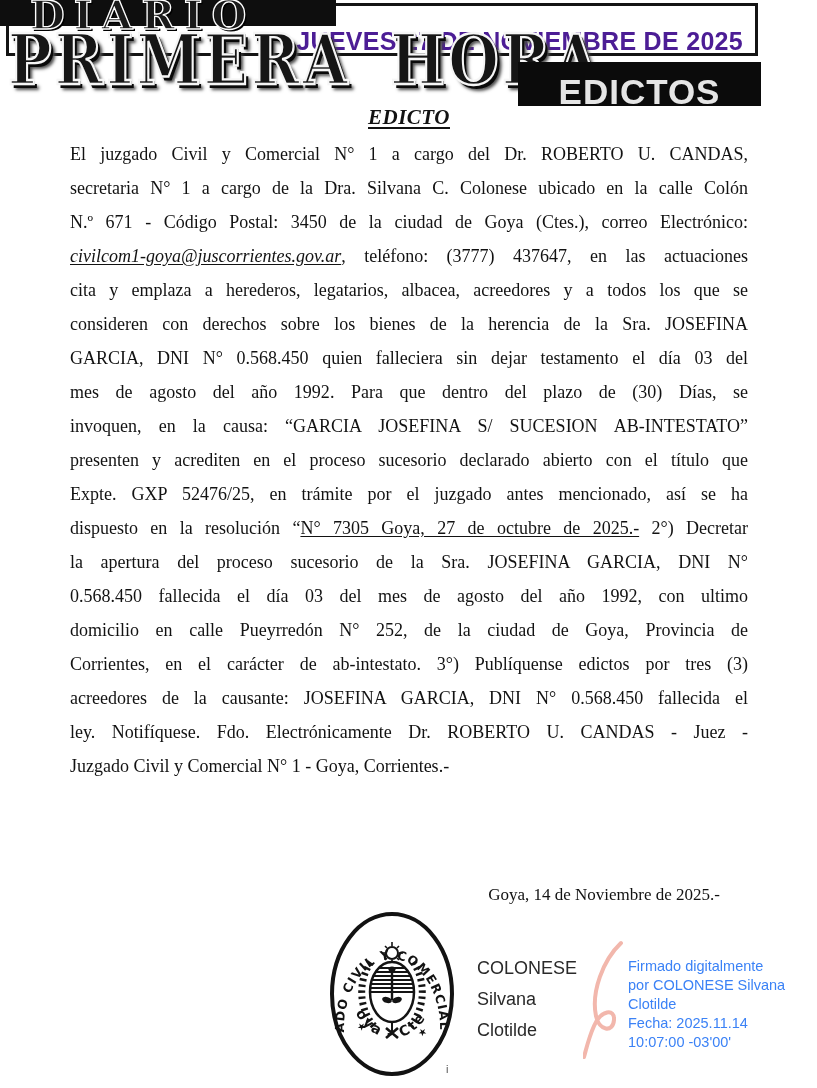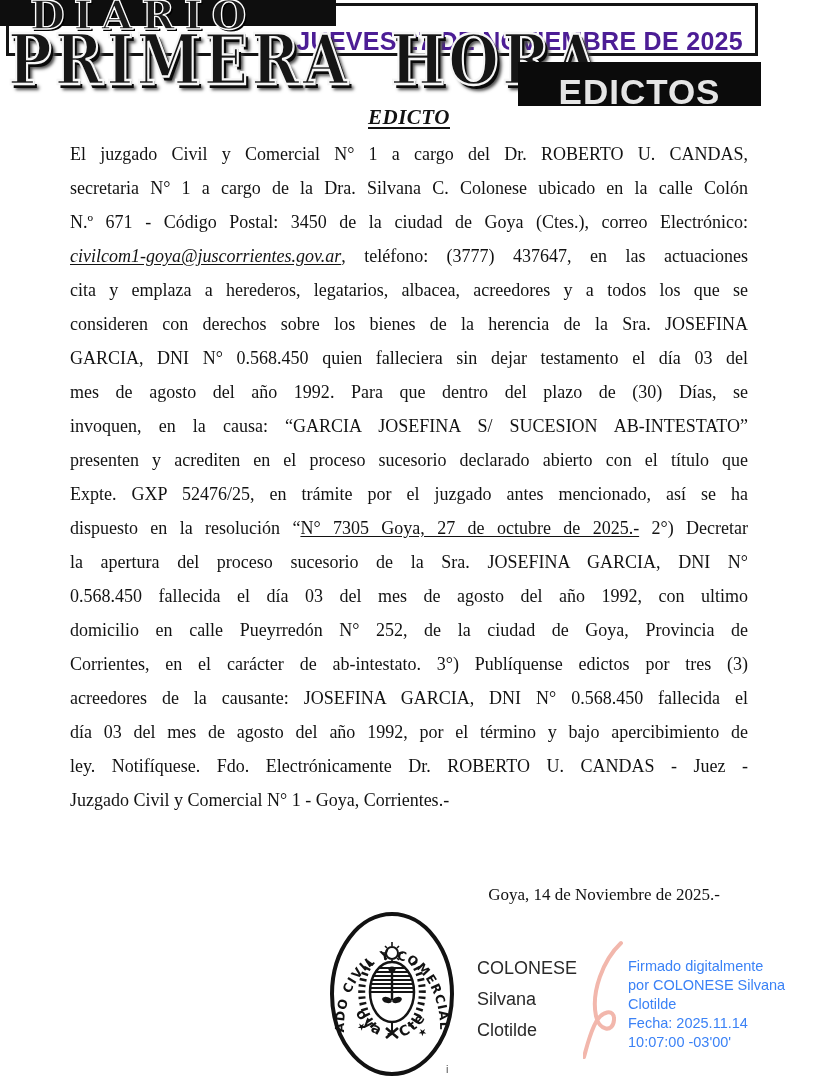--- a/index.html
+++ b/index.html
@@ -82,21 +82,20 @@
       <div class="dline"><span class="seg-b">mes de agosto del año 1992</span><span class="">. Para que dentro del plazo de (30) Días, se</span></div>
       <div class="dline"><span class="">invoquen, en la causa: “GARCIA JOSEFINA S/ SUCESION  AB-INTESTATO”</span></div>
       <div class="dline"><span class="">presenten y acrediten en el proceso sucesorio declarado abierto con el título que</span></div>
       <div class="dline"><span class="">Expte. GXP 52476/25, en trámite por el juzgado antes mencionado, así se ha</span></div>
       <div class="dline"><span class="">dispuesto en la resolución “</span><span class="seg-b seg-u">N° 7305 Goya, 27 de octubre de 2025.-</span><span class=""> 2°) Decretar</span></div>
       <div class="dline"><span class="">la apertura del proceso sucesorio de la Sra. JOSEFINA GARCIA, DNI N°</span></div>
       <div class="dline"><span class="">0.568.450 fallecida el día 03 del mes de agosto del año 1992, con ultimo</span></div>
       <div class="dline"><span class="">domicilio en calle Pueyrredón N° 252, de la ciudad de Goya, Provincia de</span></div>
       <div class="dline"><span class="">Corrientes, en el carácter de ab-intestato. 3°)  Publíquense edictos por tres (3)</span></div>
       <div class="dline"><span class="">acreedores de la causante: JOSEFINA GARCIA, DNI N° 0.568.450 fallecida el</span></div>
-      <div class="dline"><span class="">día 03 del mes de agosto del año 1992, por el término y bajo apercibimiento de</span></div>
       <div class="dline"><span class="">ley.   Notifíquese. </span><span class="seg-b">Fdo. Electrónicamente Dr. ROBERTO U. CANDAS - Juez -</span></div>
       <div class="dline flush"><span class="seg-b">Juzgado Civil y Comercial N° 1 - Goya, Corrientes</span><span class="">.-</span></div>
     </div>
   <div id="closing-date">Goya, 14 de Noviembre de 2025.-</div>
 
   <svg id="seal" viewBox="0 0 132 172">
     <defs>
       <path id="tparc" d="M 18,120 A 48 69 0 1 1 114,120" fill="none"></path>
       <path id="bparc" d="M 30,106 A 46 64 0 0 0 102,106" fill="none"></path>
       <clipPath id="shieldclip">

